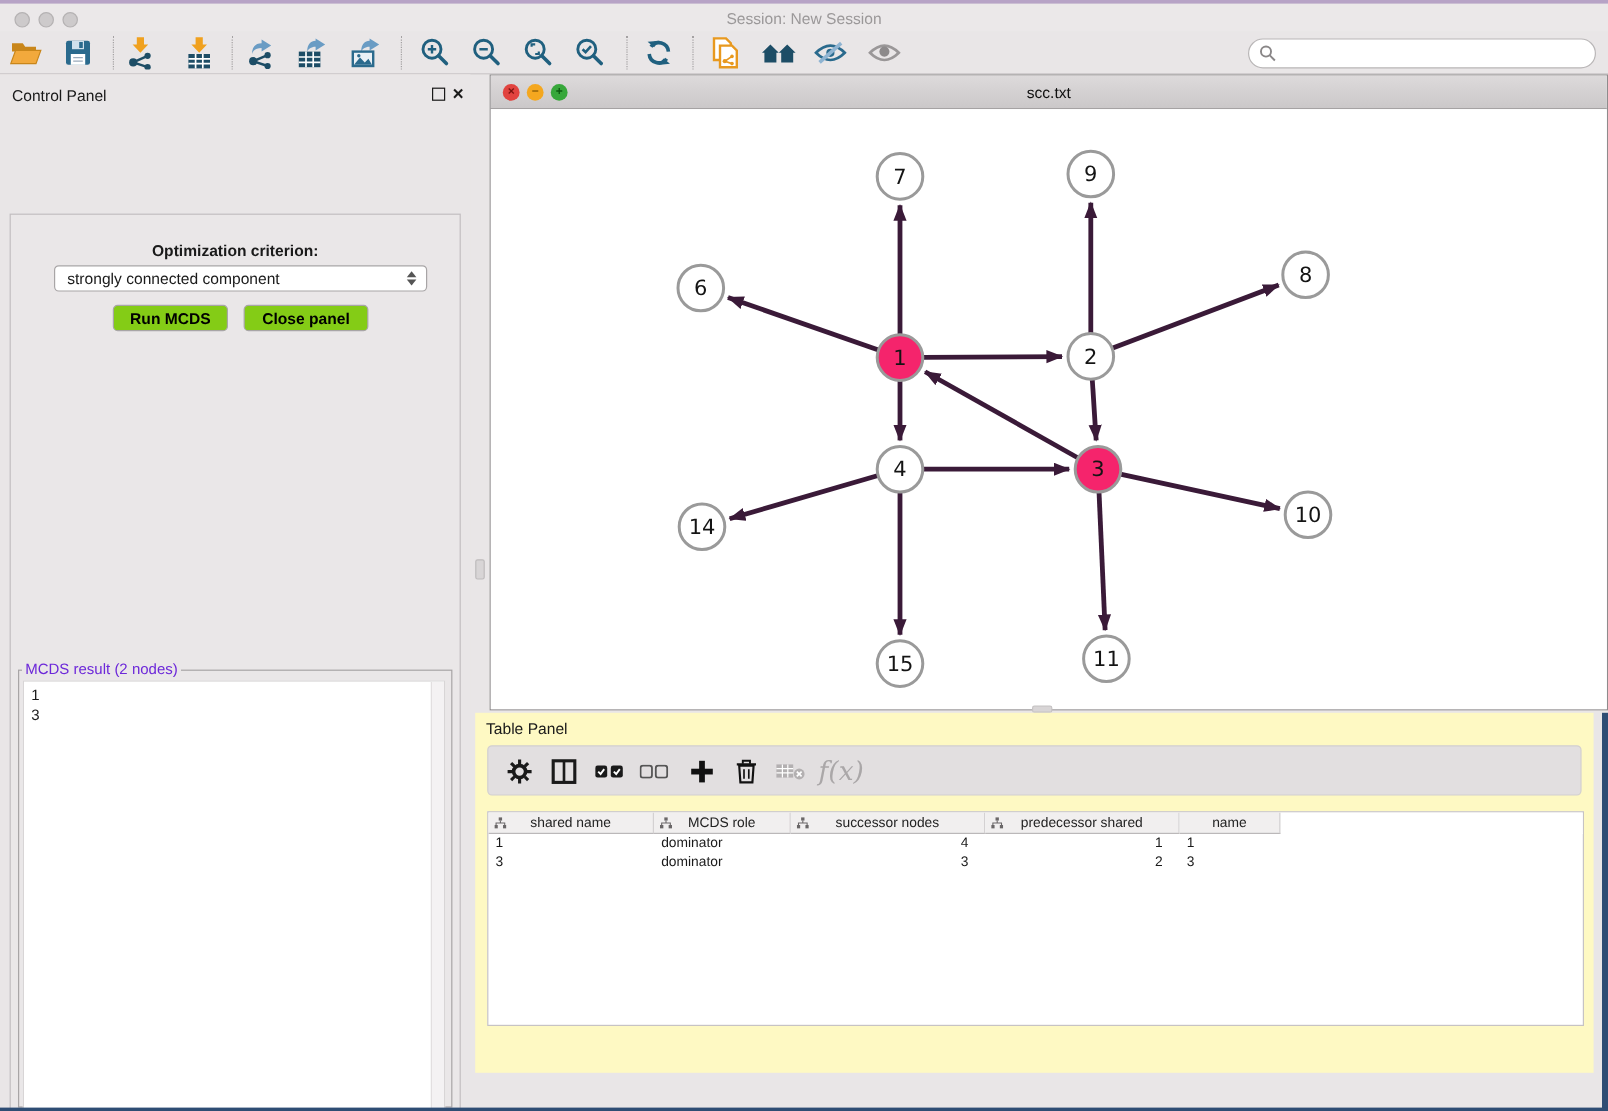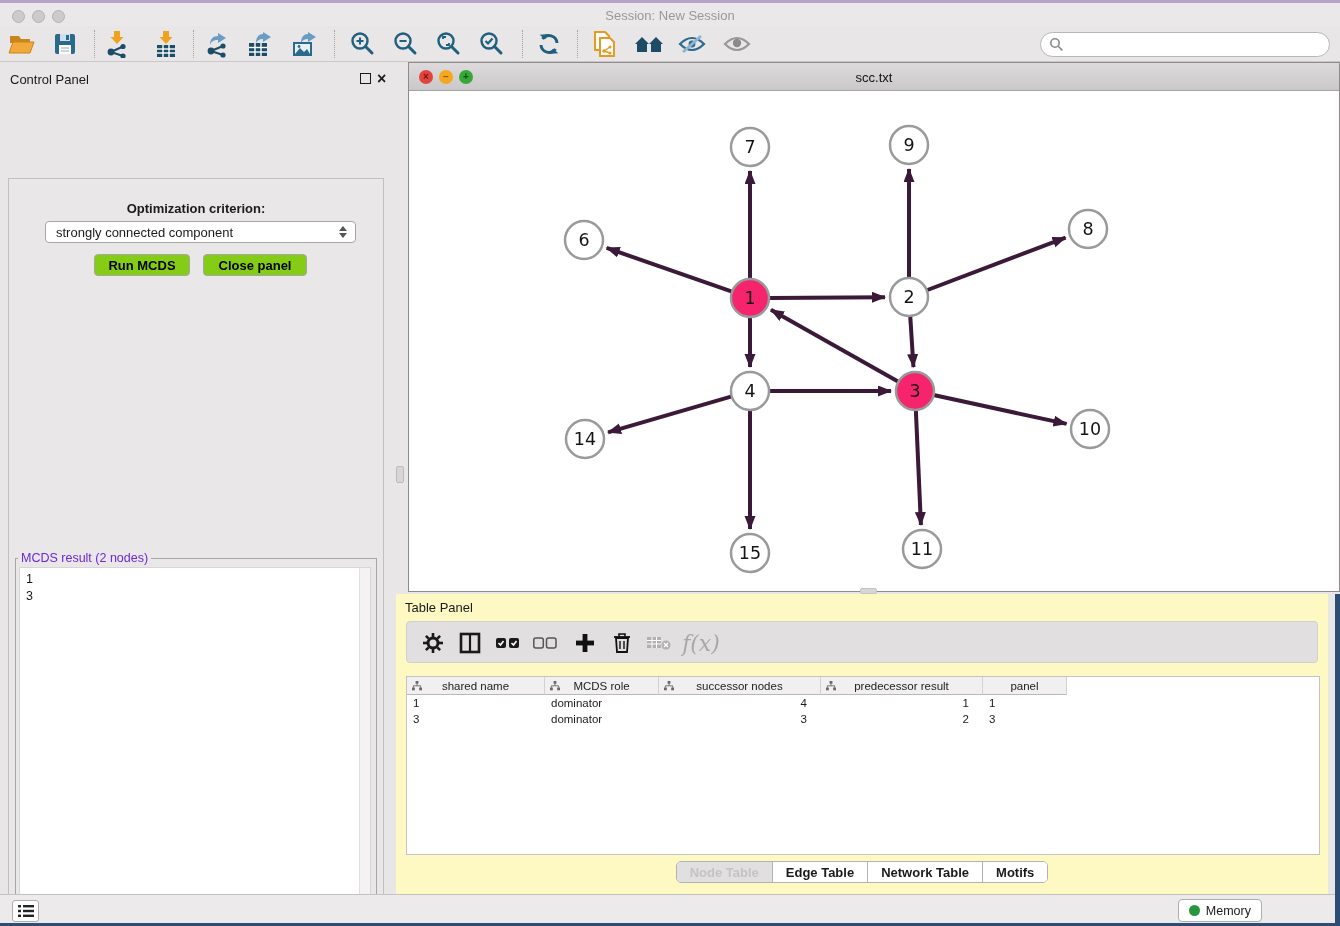--- a/index.html
+++ b/index.html
@@ -490,24 +490,24 @@
             </svg>
             <span>successor nodes</span>
           </div>
           <div class="th" style="width: 162px;">
             <svg class="tree" width="10" height="10" viewBox="0 0 10 10">
               <rect x="3.6" y="0" width="2.8" height="2.8" fill="#6a6768"></rect>
               <rect x="0" y="6.5" width="2.8" height="2.8" fill="#6a6768"></rect>
               <rect x="7.2" y="6.5" width="2.8" height="2.8" fill="#6a6768"></rect>
               <path d="M5 2.8v2M1.4 6.5v-1.7h7.2v1.7" fill="none" stroke="#6a6768" stroke-width="0.9"></path>
             </svg>
-            <span>predecessor result</span>
+            <span>predecessor shared</span>
           </div>
           <div class="th" style="width: 84px;">
-            <span>panel</span>
+            <span>name</span>
           </div>
           <div class="th-filler"></div>
         </div>
       <div id="tbl-body">
           <div class="tr">
             <div class="td" style="width: 138px;">1</div>
             <div class="td" style="width: 114px;">dominator</div>
             <div class="td right" style="width: 162px;">4</div>
             <div class="td right" style="width: 162px;">1</div>
             <div class="td" style="width: 84px;">1</div>
@@ -515,44 +515,18 @@
           <div class="tr">
             <div class="td" style="width: 138px;">3</div>
             <div class="td" style="width: 114px;">dominator</div>
             <div class="td right" style="width: 162px;">3</div>
             <div class="td right" style="width: 162px;">2</div>
             <div class="td" style="width: 84px;">3</div>
           </div>
         </div>
     </div>
 
-    <div id="bottom-tabs">
-      <div id="bt-group">
-          <div class="b-tab disabled-sel">Node Table</div>
-          <div class="b-tab">Edge Table</div>
-          <div class="b-tab">Network Table</div>
-          <div class="b-tab">Motifs</div>
-        </div>
-    </div>
   </div>
 
-  <div id="status-bar">
-    <div id="list-btn">
-      <svg width="16" height="14" viewBox="0 0 16 14">
-        <g fill="#222">
-          <rect x="0" y="1" width="3" height="2.4"></rect>
-            <rect x="5" y="1" width="11" height="2.4"></rect>
-          <rect x="0" y="5.8" width="3" height="2.4"></rect>
-            <rect x="5" y="5.8" width="11" height="2.4"></rect>
-          <rect x="0" y="10.6" width="3" height="2.4"></rect>
-            <rect x="5" y="10.6" width="11" height="2.4"></rect>
-        </g>
-      </svg>
-    </div>
-    <div id="memory-btn">
-      <span id="memory-dot"></span>
-      <span>Memory</span>
-    </div>
-  </div>
 
   <div id="edge-right"></div>
   <div id="edge-bottom"></div>
 </div>
 
 </body></html>

